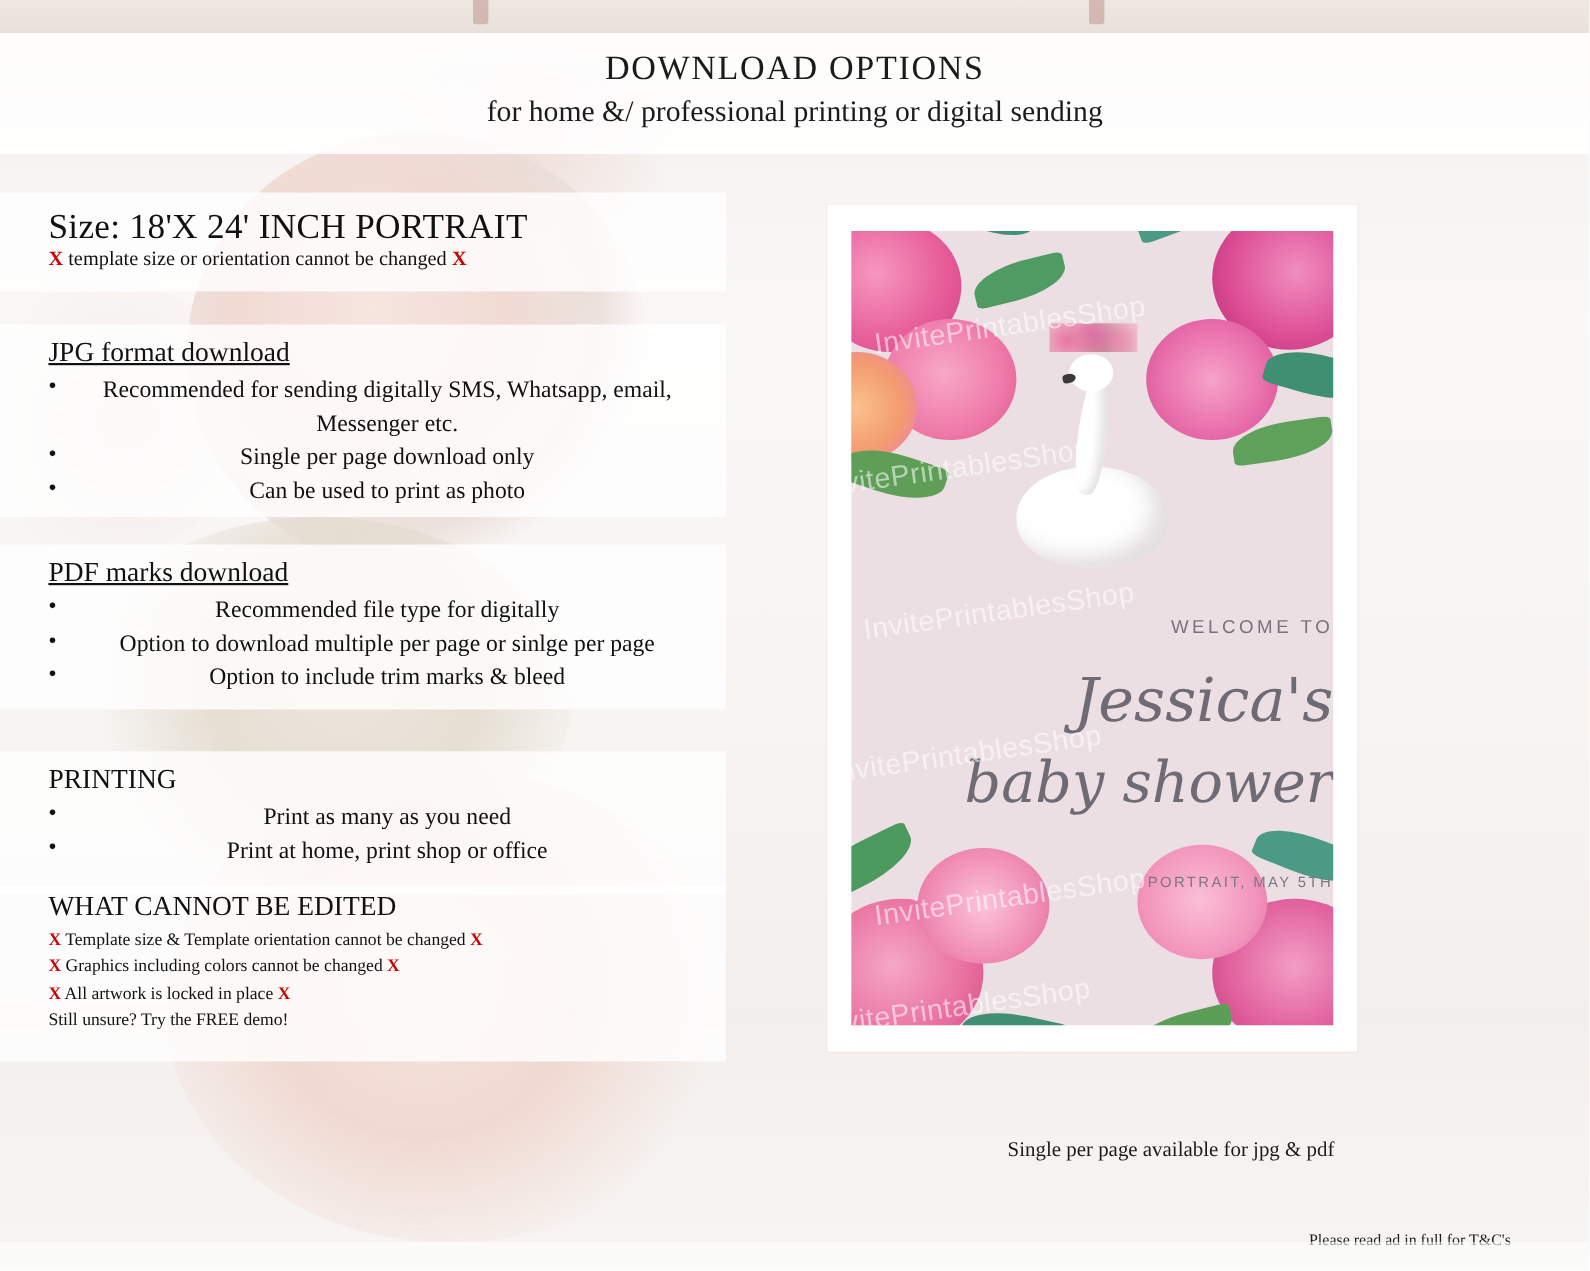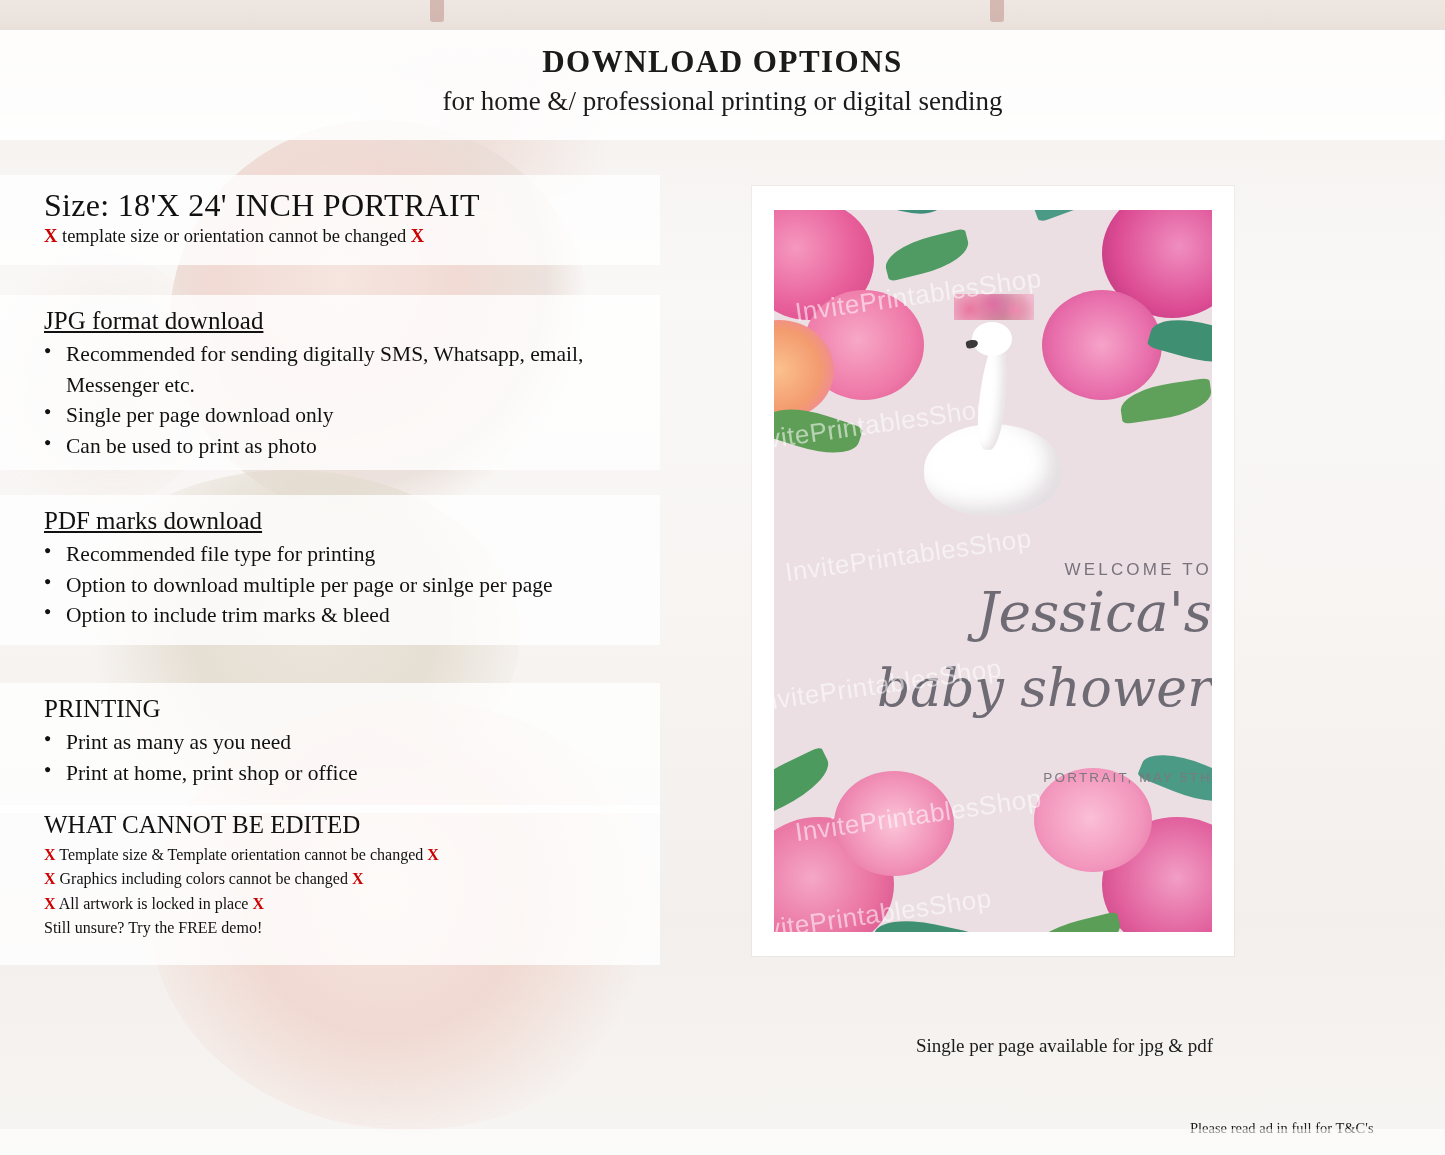--- a/index.html
+++ b/index.html
@@ -43,42 +43,42 @@
   .topbar .hang.l{left:430px;}
   .topbar .hang.r{left:990px;}
 
   .header{
     position:absolute;left:0;top:30px;width:100%;height:110px;
     background:rgba(255,255,255,.88);
     text-align:center;
   }
   .header h1{
     margin:0;padding-top:14px;
-    font-size:31px;font-weight:700;letter-spacing:1.5px;color:#1b1b1b;
+    font-size:31px;font-weight:400;letter-spacing:1.5px;color:#1b1b1b;
   }
   .header h2{
     margin:0;padding-top:6px;
     font-size:27px;font-weight:400;color:#1b1b1b;
   }
 
   
   .block{
     position:absolute;left:0;
     background:rgba(255,255,255,.80);
     padding:12px 22px 14px 44px;
     box-sizing:border-box;
   }
   .block .title{
     font-size:25px;color:#111;margin-bottom:4px;
   }
   .block .title.u{text-decoration:underline;}
   .block .big{
     font-size:32px;color:#111;letter-spacing:.3px;
   }
-  .block ul{margin:4px 0 0 0;padding:0;list-style:none;}
+  .block ul{margin:4px 0 0 0;padding:0;list-style:none;text-align:center;}
   .block li{
     font-size:21.5px;color:#111;line-height:1.42;
     padding-left:22px;position:relative;
   }
   .block li:before{
     content:"\25CF";position:absolute;left:0;top:0;font-size:12px;line-height:1.9;color:#111;
   }
   .block li.cont:before{content:"";}
   .sub{font-size:18.5px;color:#111;margin-top:2px;}
   .x{color:#cc0000;font-weight:bold;}
@@ -137,21 +137,21 @@
   }
 
   .poster-text{
     position:absolute;left:0;right:0;top:350px;text-align:right;color:#6d6a72;
   }
   .welcome{
     font-family:"Liberation Sans", sans-serif;
     font-size:17px;letter-spacing:3.2px;color:#77737c;
   }
   .name{
-    font-size:55px;font-style:italic;color:#6f6b74;margin-top:0;font-family:"DejaVu Serif", serif;padding-left:32px;
+    font-size:55px;font-style:italic;color:#6f6b74;margin-top:24px;font-family:"DejaVu Serif", serif;padding-left:32px;
   }
   .event{
     font-size:52px;font-style:italic;color:#6f6b74;margin-top:14px;font-family:"DejaVu Serif", serif;
   }
   .date{
     font-family:"Liberation Sans", sans-serif;
     font-size:13.5px;letter-spacing:2.2px;color:#7c7880;margin-top:52px;
   }
   .wm{
     position:absolute;color:rgba(255,255,255,.55);
@@ -205,21 +205,21 @@
       <li>Recommended for sending digitally SMS, Whatsapp, email,</li>
       <li class="cont">Messenger etc.</li>
       <li>Single per page download only</li>
       <li>Can be used to print as photo</li>
     </ul>
   </div>
 
   <div class="block" id="block-pdf">
     <div class="title u">PDF marks download</div>
     <ul>
-      <li>Recommended file type for printing</li>
+      <li>Recommended file type for digitally</li>
       <li>Option to download multiple per page or sinlge per page</li>
       <li>Option to include trim marks &amp; bleed</li>
     </ul>
   </div>
 
   <div class="block" id="block-printing">
     <div class="title">PRINTING</div>
     <ul>
       <li>Print as many as you need</li>
       <li>Print at home, print shop or office</li>

